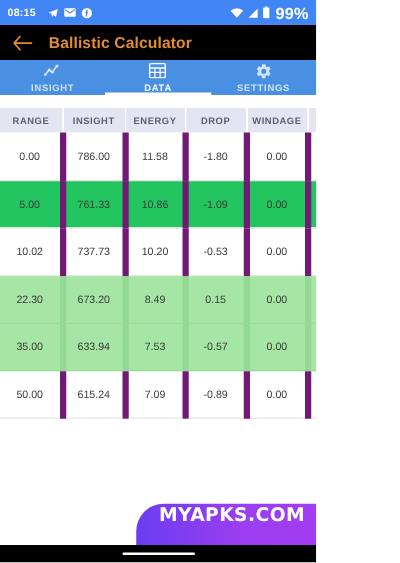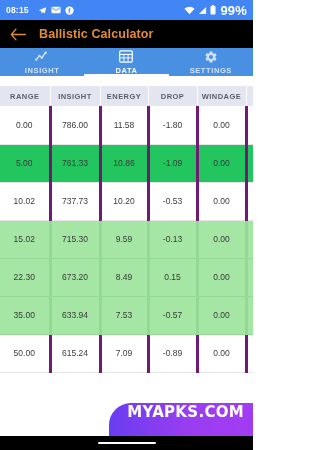--- a/index.html
+++ b/index.html
@@ -68,21 +68,21 @@
 
   thead th{
     background:#e3e5f0; color:#5a5f6e;
     font-size:7.5px; font-weight:bold; letter-spacing:.45px;
     height:20px; text-align:center;
     border-right:1px solid #ffffff;
     white-space:nowrap; overflow:hidden;
   }
   tbody td{
     height:38px; text-align:center; font-size:8.5px; color:#3a3a3a;
-    border-right:3px solid #701a75;
+    border-right:5px solid #701a75;
     border-bottom:1px solid #e6e6e6;
     background:#ffffff; white-space:nowrap;
   }
   tr.alt td{ background:#22c55e; }
   tr.hl td{ background:#a5e6a5; border-right-color:#93d893; border-bottom-color:#93d893; }
 
   
   .watermark{
     position:absolute; right:0; bottom:14px; height:33px;
     padding:0 9px 16px 18px;
@@ -230,28 +230,20 @@
         </tr>
         <tr>
           <td>10.02</td>
           <td>737.73</td>
           <td>10.20</td>
           <td>-0.53</td>
           <td>0.00</td>
           <td></td>
         </tr>
         <tr class="hl">
-          <td>15.02</td>
-          <td>715.30</td>
-          <td>9.59</td>
-          <td>-0.13</td>
-          <td>0.00</td>
-          <td></td>
-        </tr>
-        <tr class="hl">
           <td>22.30</td>
           <td>673.20</td>
           <td>8.49</td>
           <td>0.15</td>
           <td>0.00</td>
           <td></td>
         </tr>
         <tr class="hl">
           <td>35.00</td>
           <td>633.94</td>

